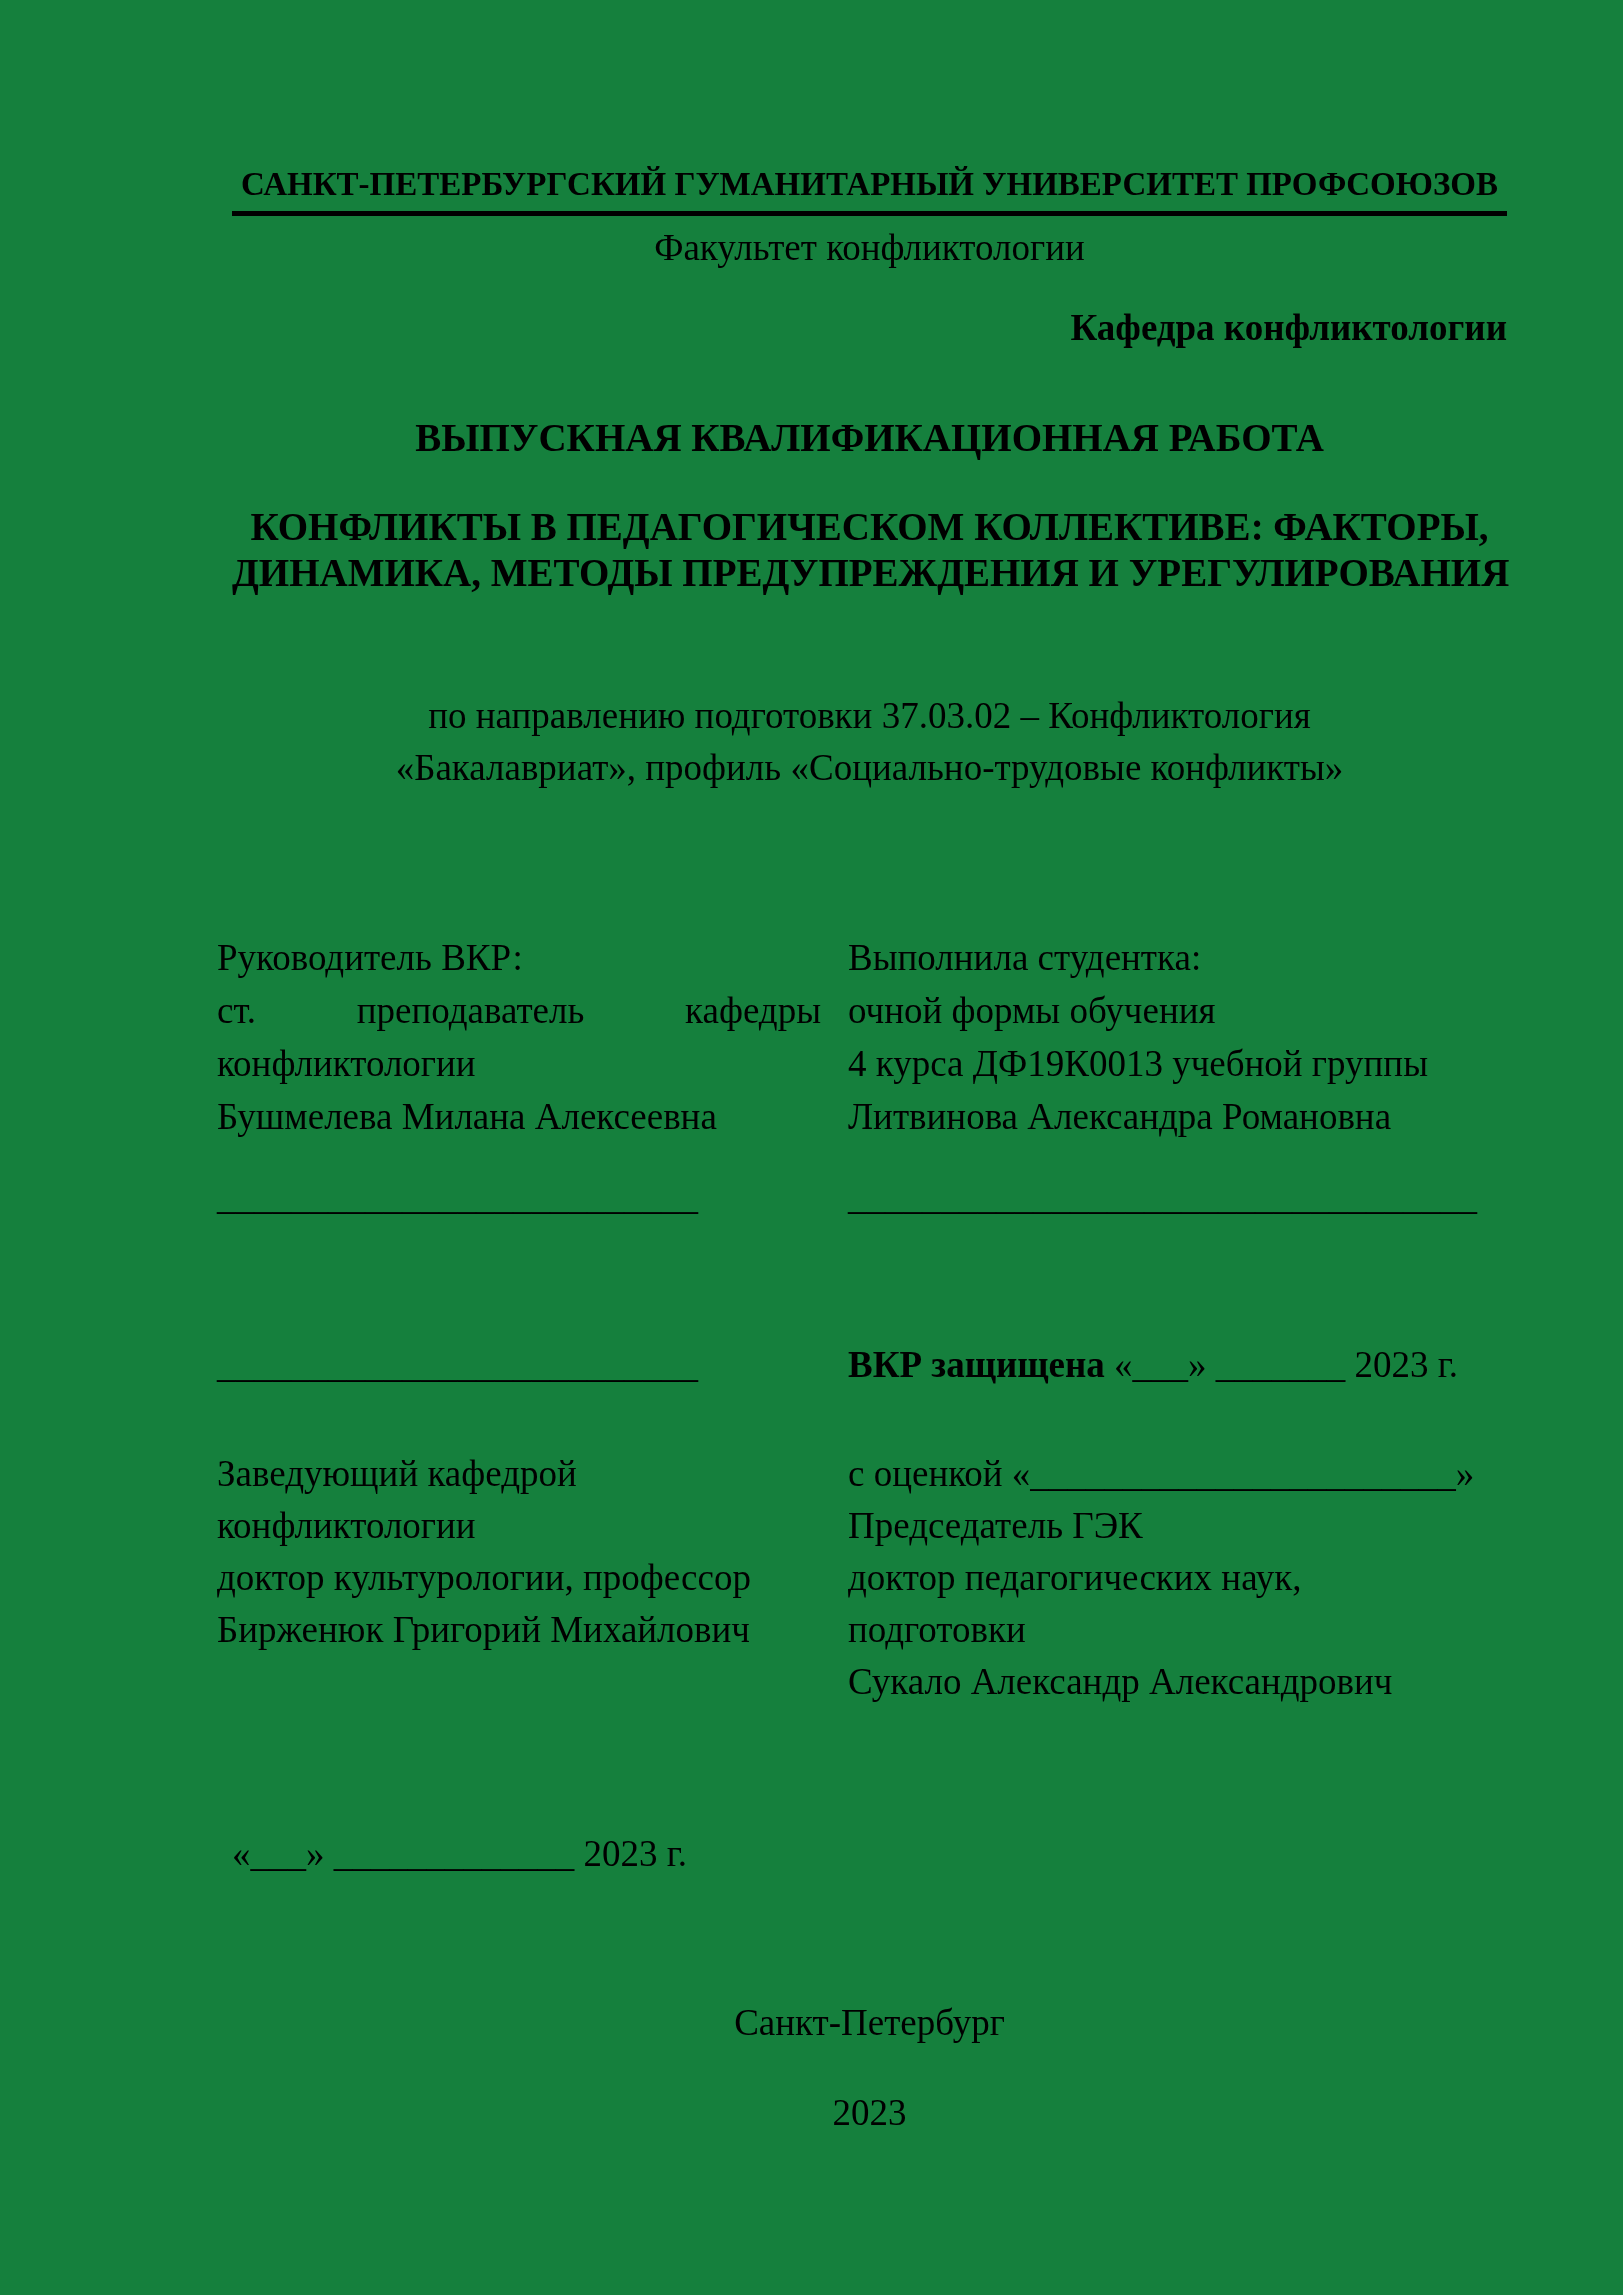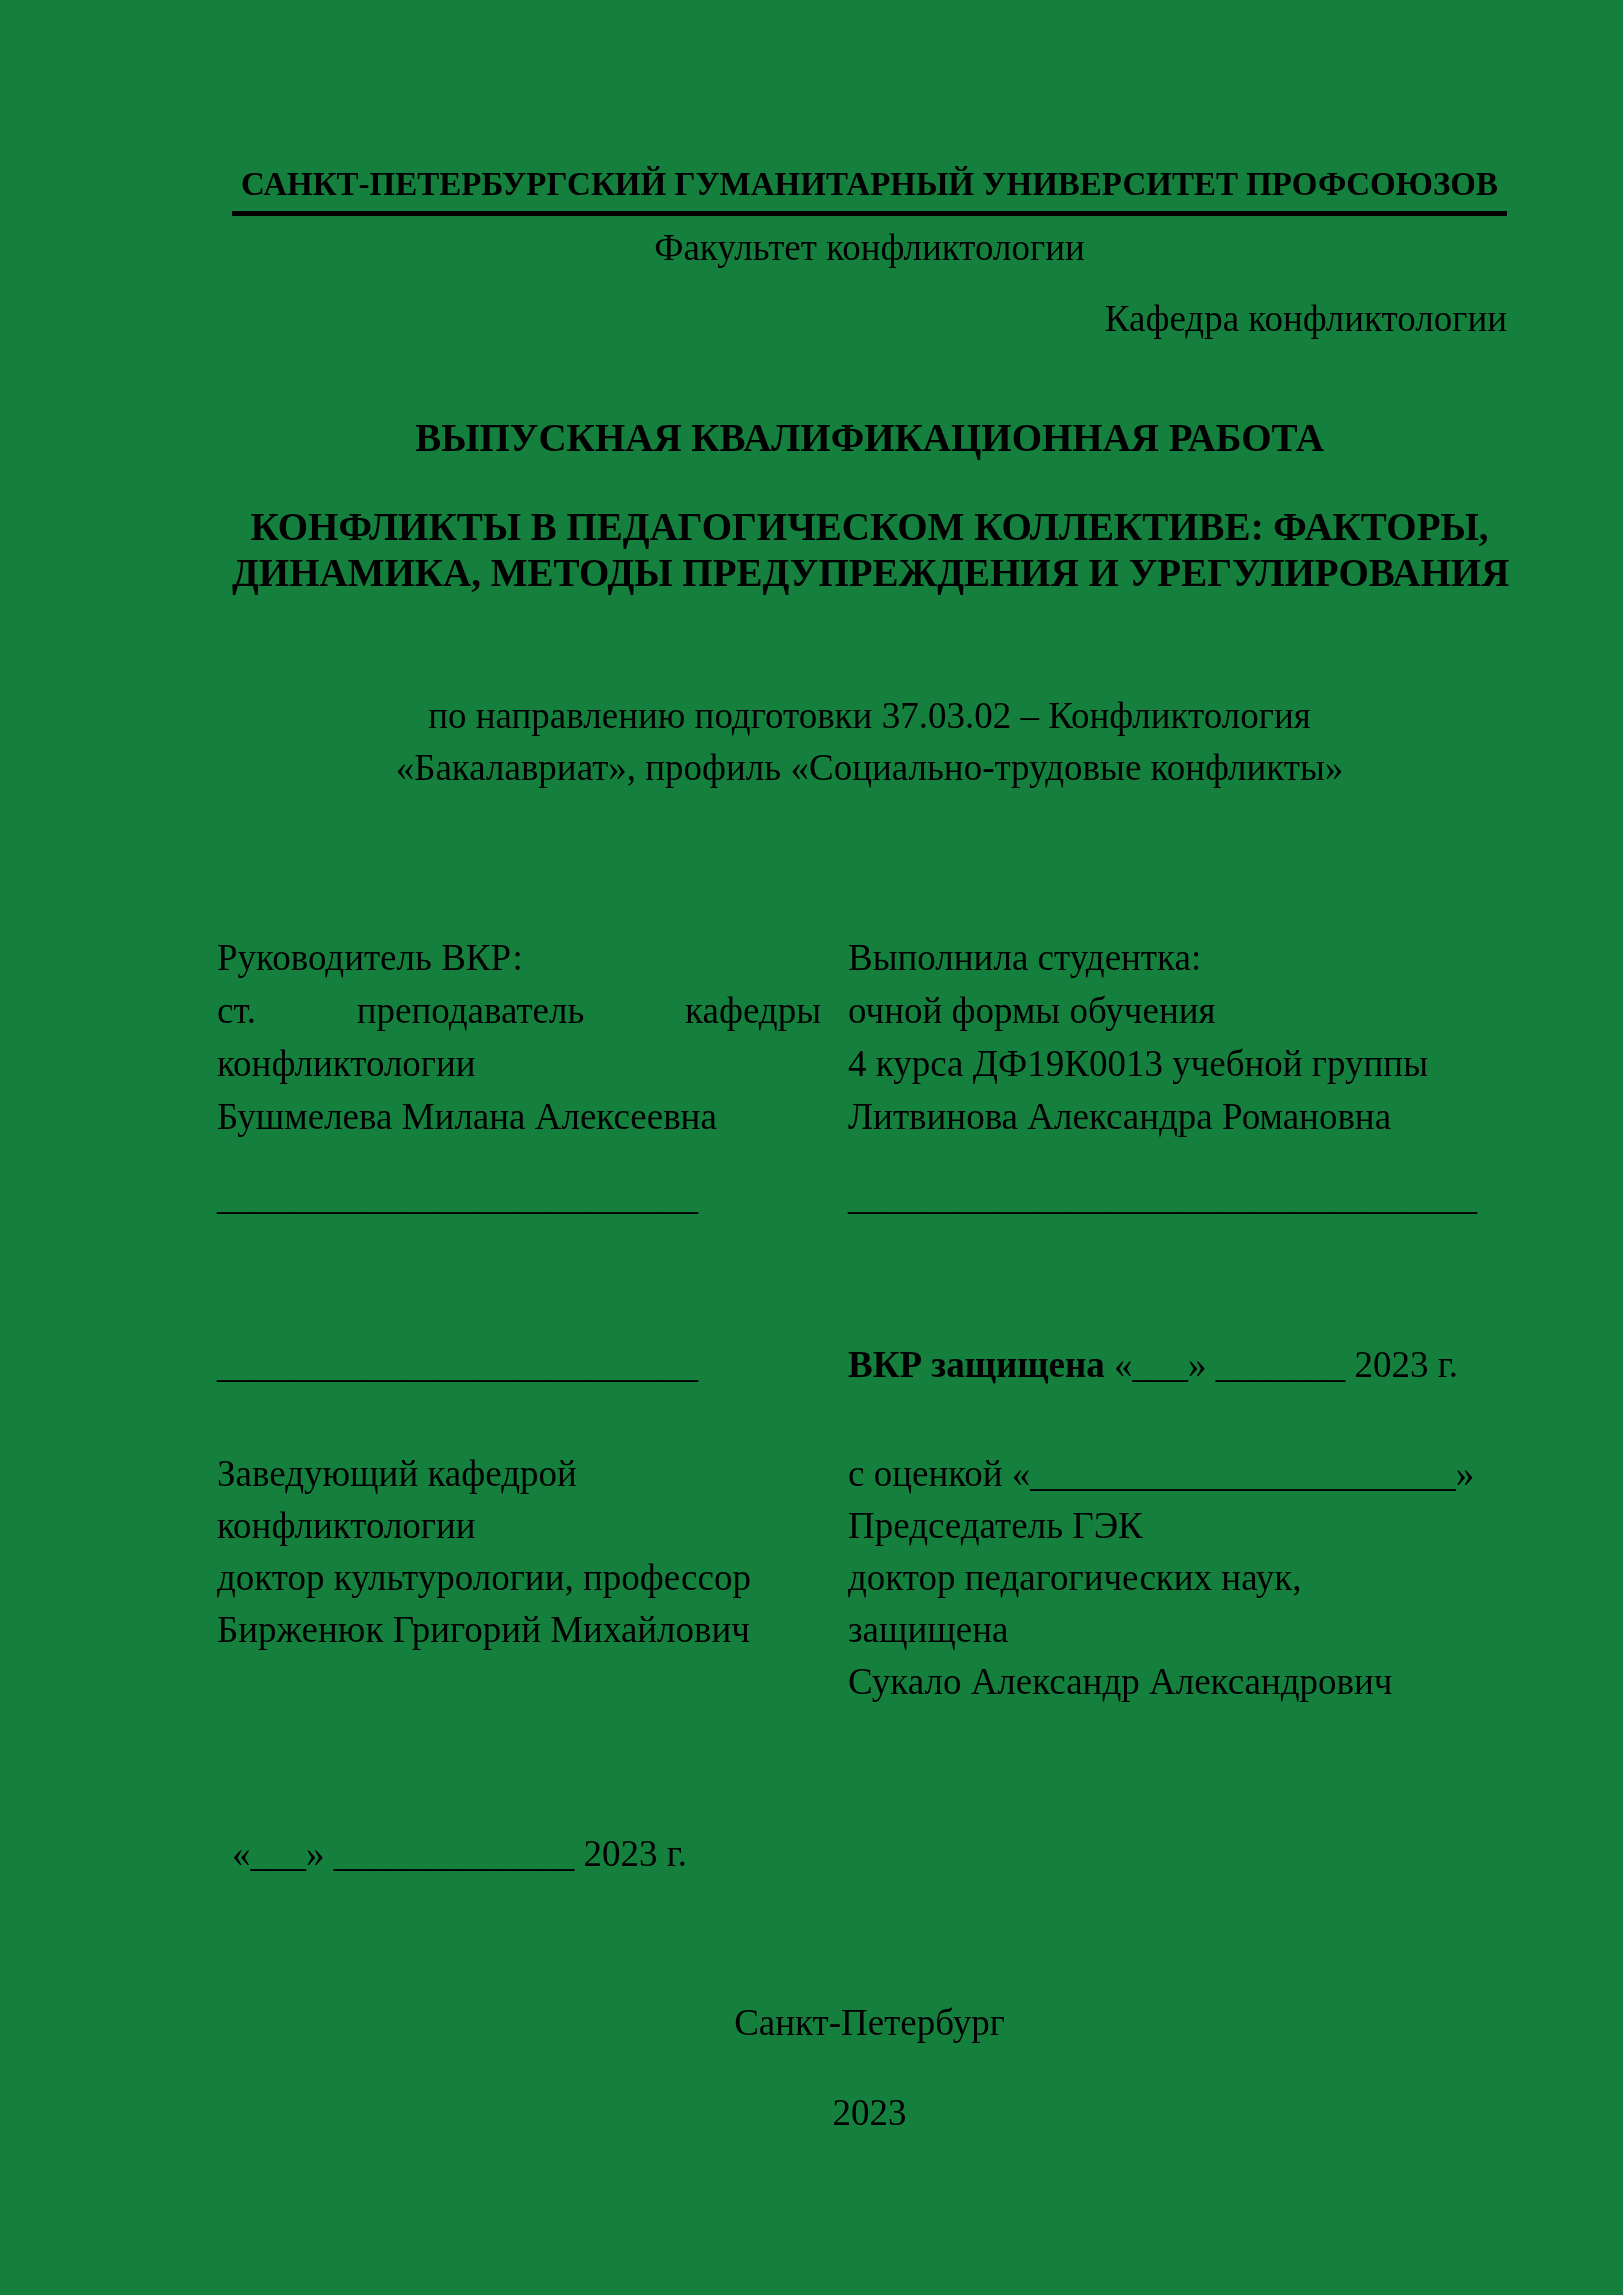--- a/index.html
+++ b/index.html
@@ -23,21 +23,21 @@
   .university{
     top:166px;
     font-weight:bold;
     font-size:33px;
     text-align:center;
     border-bottom:5.5px solid #000;
     padding-bottom:7.9px;
     white-space:nowrap;
   }
   .faculty{top:226px;}
-  .department{top:297px;}
+  .department{top:306px;font-weight:bold;}
   .work-type{top:415px;font-size:39px;}
   .thesis-title{top:504px;font-size:39px;line-height:46px;}
   .program{top:648px;line-height:52px;margin-top:42px;}
 
   .grid{
     left:217px;
     display:grid;
     grid-template-columns:604px 644px;
     column-gap:27px;
   }
@@ -105,21 +105,21 @@
       <div>конфликтологии</div>
       <div>доктор культурологии, профессор</div>
       <div>Бирженюк Григорий Михайлович</div>
     </div>
     <div class="col">
       <div><span class="bold">ВКР защищена</span><span> «___» _______ 2023 г.</span></div>
       <div class="sp2"></div>
       <div>с оценкой «_______________________»</div>
       <div>Председатель ГЭК</div>
       <div>доктор педагогических наук,</div>
-      <div>защищена</div>
+      <div>подготовки</div>
       <div>Сукало Александр Александрович</div>
     </div>
   </div>
 
 
   <div class="abs cx nowrap date-line">«___» _____________ 2023 г.</div>
 
   <div class="abs cx center city">Санкт-Петербург</div>
   <div class="abs cx center year">2023</div>
 

